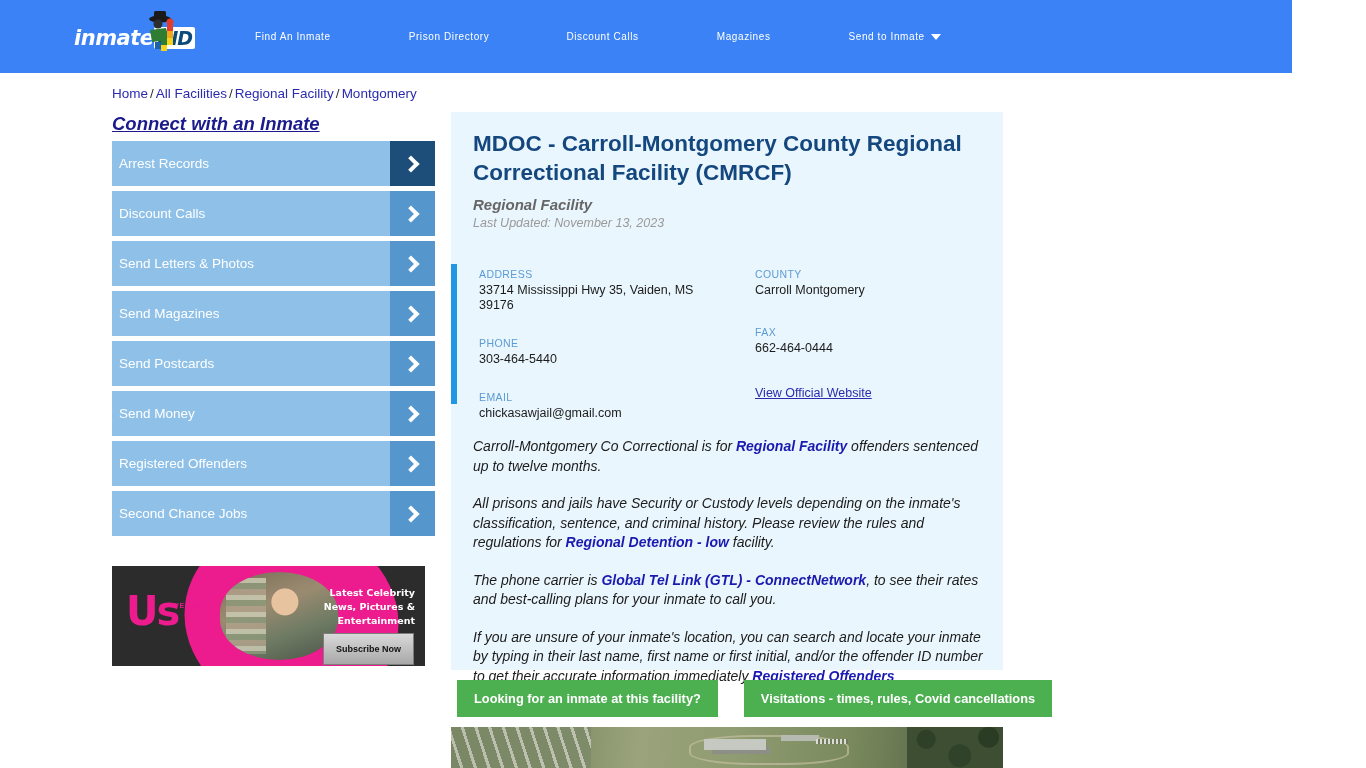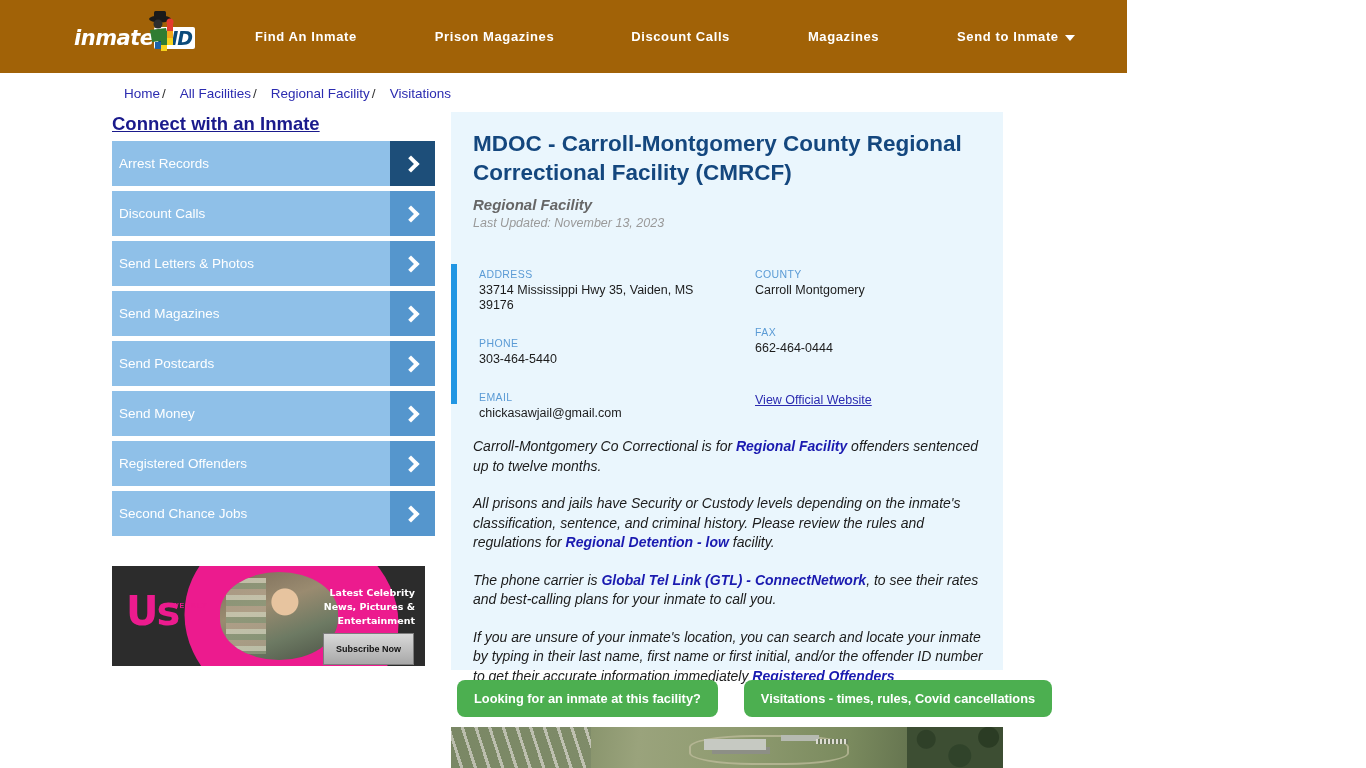--- a/index.html
+++ b/index.html
@@ -7,22 +7,22 @@
     margin: 0; padding: 0;
     width: 1366px; height: 768px;
     overflow: hidden;
     background: #ffffff;
     font-family: "Liberation Sans", sans-serif;
   }
 
   
   .header {
     position: absolute; top: 0; left: 0;
-    width: 1127px; height: 73px;
-    background: #a16207;
+    width: 1292px; height: 73px;
+    background: #3b82f6;
     display: flex; align-items: center;
   }
   .logo-wrap {
     position: absolute; left: 74px; top: 18px;
     width: 120px; height: 40px;
     display: flex; align-items: center;
   }
   .logo-text {
     color: #ffffff; font-size: 21px; font-weight: 800;
     font-style: italic; letter-spacing: -0.5px;
@@ -38,21 +38,21 @@
   .logo-fig {
     position: absolute; left: 62px; top: -8px;
     width: 46px; height: 44px;
   }
 
   .nav {
     position: absolute; left: 255px; top: 0;
     height: 73px; display: flex; align-items: center;
   }
   .nav-item {
-    color: #ffffff; font-size: 13px; font-weight: bold;
+    color: #ffffff; font-size: 10px; font-weight: normal;
     letter-spacing: 0.6px; cursor: pointer; white-space: nowrap;
   }
   .nav-gap-1 { margin-right: 78px; }
   .nav-gap-2 { margin-right: 77px; }
   .nav-gap-3 { margin-right: 78px; }
   .nav-gap-4 { margin-right: 78px; }
   .caret {
     display: inline-block; margin-left: 6px;
     border-left: 5px solid transparent;
     border-right: 5px solid transparent;
@@ -63,28 +63,29 @@
   .header-icons {
     position: absolute; right: 0; top: 0;
     height: 73px; display: flex; align-items: center;
   }
 
   
   .breadcrumb {
     position: absolute; left: 112px; top: 86px;
     font-size: 13.5px; color: #3b3b9e;
   }
-  .breadcrumb a { color: #2b2bb0; text-decoration: none; cursor: pointer; margin-left: 12px; }
+  .breadcrumb a { color: #2b2bb0; text-decoration: none; cursor: pointer; }
   .breadcrumb .sep { color: #333; margin: 0 2px; }
 
   
   .side-title {
     position: absolute; left: 112px; top: 113px;
     font-size: 18.5px; font-weight: bold; color: #1a1a8c;
     text-decoration: underline;
+    font-style: italic;
   }
   .side-list { position: absolute; left: 112px; top: 141px; width: 323px; }
   .side-btn {
     position: relative; height: 45px; margin-bottom: 5px;
     background: #8fc0e8; display: flex; align-items: center;
     cursor: pointer;
   }
   .side-btn .label {
     color: #ffffff; font-size: 13.5px; padding-left: 7px;
   }
@@ -198,21 +199,21 @@
     margin: 0 0 18px 0;
     font-size: 14px; line-height: 19.5px; color: #1c1c1c; font-style: italic;
   }
   .desc a { color: #1a1ab0; font-weight: bold; text-decoration: none; cursor: pointer; }
 
   
   .cta-row { position: absolute; left: 457px; top: 680px; display: flex; gap: 26px; }
   .cta {
     background: #4caf50; color: #ffffff;
     font-size: 12.8px; font-weight: bold;
-    padding: 11px 17px; border: none; border-radius: 8px; cursor: pointer;
+    padding: 11px 17px; border: none; border-radius: 0; cursor: pointer;
     white-space: nowrap;
   }
 
   
   .aerial {
     position: absolute; left: 451px; top: 727px;
     width: 552px; height: 41px; overflow: hidden;
     background: #5a6a4a;
   }
   .aerial-bg {
@@ -273,38 +274,38 @@
       <rect x="31" y="28" width="6" height="7" fill="#f7d21c"></rect>
       <rect x="25" y="28" width="6" height="7" fill="#2f7d32"></rect>
       <rect x="25" y="35" width="6" height="6" fill="#f7d21c"></rect>
       <rect x="19" y="32" width="6" height="7" fill="#1d62a8"></rect>
       <circle cx="34" cy="12" r="3.5" fill="#e33b2e"></circle>
     </svg>
   </div>
 
   <div class="nav">
     <span class="nav-item nav-gap-1">Find An Inmate</span>
-    <span class="nav-item nav-gap-2">Prison Magazines</span>
+    <span class="nav-item nav-gap-2">Prison Directory</span>
     <span class="nav-item nav-gap-3">Discount Calls</span>
     <span class="nav-item nav-gap-4">Magazines</span>
     <span class="nav-item"><span>Send to Inmate</span><i class="caret"></i></span>
   </div>
 
   <div class="header-icons">
     
 
     
     
 
     
   </div>
 </div>
 
 <div class="breadcrumb">
-  <a>Home</a><span class="sep">/</span><a>All Facilities</a><span class="sep">/</span><a>Regional Facility</a><span class="sep">/</span><a>Visitations</a>
+  <a>Home</a><span class="sep">/</span><a>All Facilities</a><span class="sep">/</span><a>Regional Facility</a><span class="sep">/</span><a>Montgomery</a>
 </div>
 
 <div class="side-title">Connect with an Inmate</div>
 
 <div class="side-list">
   <div class="side-btn active">
     <span class="label">Arrest Records</span>
     <span class="side-chev">
         <i class="chev-glyph"></i>
       </span>
@@ -388,21 +389,21 @@
 
     <div class="contact-col c2">
       <div class="field">
         <div class="field-label">COUNTY</div>
         <div class="field-value">Carroll Montgomery</div>
       </div>
       <div class="field" style="margin-top:28px;">
         <div class="field-label">FAX</div>
         <div class="field-value">662-464-0444</div>
       </div>
-      <div class="field" style="margin-top:34px;">
+      <div class="field" style="margin-top:27px;">
         <a class="field-link">View Official Website</a>
       </div>
     </div>
   </div>
 
   <div class="desc">
     <p>
       <span>Carroll-Montgomery Co Correctional is for </span><a>Regional Facility</a><span> offenders sentenced up to twelve months.</span>
     </p>
     <p>

